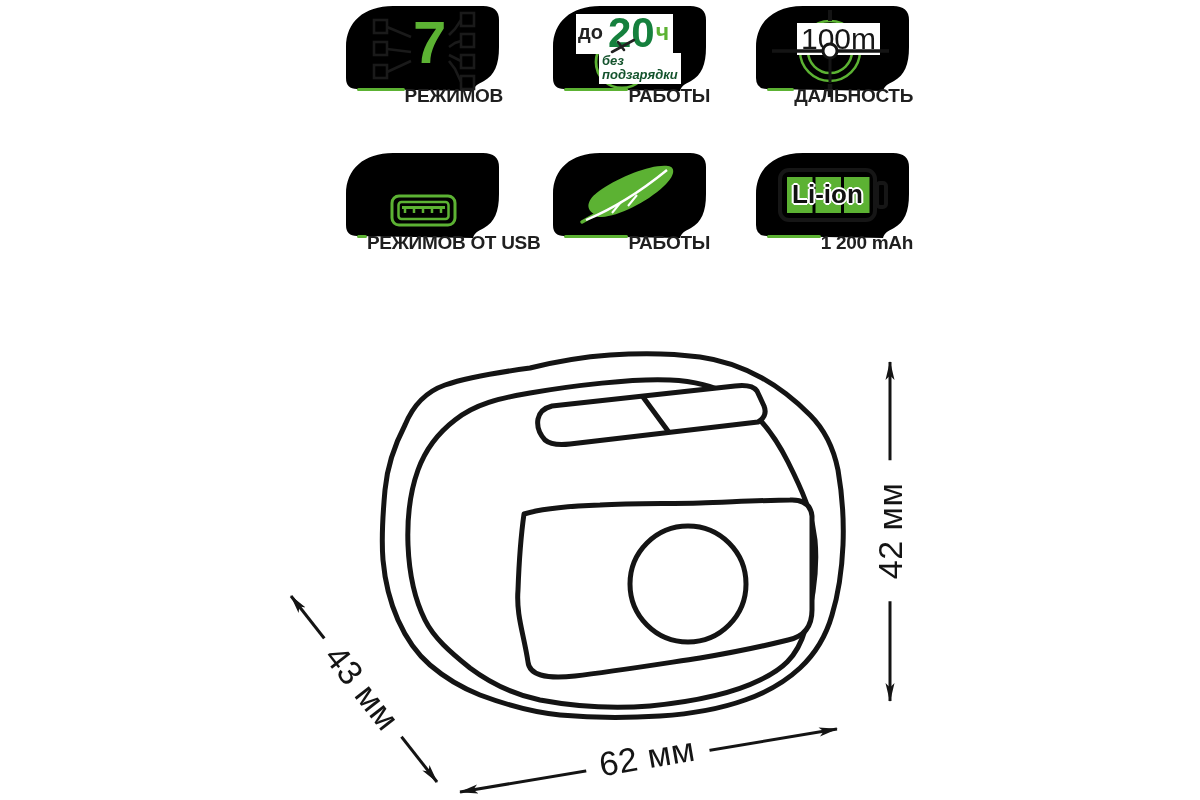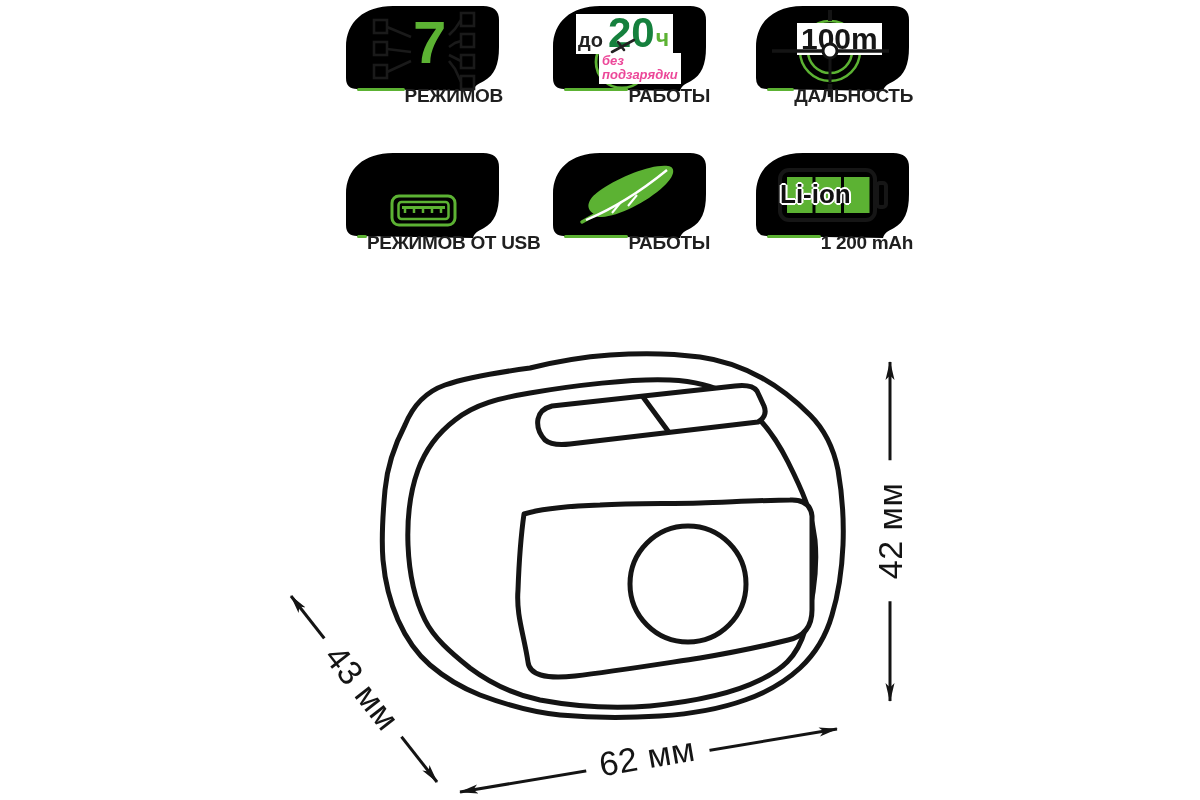--- a/index.html
+++ b/index.html
@@ -13,35 +13,35 @@
   .icon-svg{position:absolute;left:0;top:0;overflow:visible;}
   .badge-foot{position:absolute;left:14px;width:146px;top:78px;height:16px;
     display:flex;align-items:center;}
   .badge-rule{flex:1;min-width:10px;height:3px;background:#5CB233;border-radius:2px;}
   .badge-label{font-weight:bold;font-size:19px;letter-spacing:-0.3px;white-space:nowrap;
     position:relative;top:7px;color:#1f1f1f;}
   
   .b1-seven{position:absolute;left:70px;top:10px;font-size:60px;line-height:1;
     font-weight:bold;color:#5CB233;}
   
-  .b2-value{position:absolute;left:26px;top:11px;display:flex;align-items:flex-end;
+  .b2-value{position:absolute;left:26px;top:11px;display:flex;align-items:center;
     background:#fff;padding:0 4px 2px 2px;}
   .b2-prefix{font-size:20px;font-weight:bold;color:#222;margin-right:5px;}
   .b2-num{font-size:42px;font-weight:bold;color:#15803d;line-height:0.9;}
   .b2-unit{font-size:23px;font-weight:bold;color:#5CB233;margin-left:1px;}
   .b2-note{position:absolute;left:49px;top:50px;font-size:13px;font-style:italic;
-    font-weight:bold;line-height:1.1;color:#ec4899;background:#fff;padding:1px 3px;}
-  
-  .b3-value{position:absolute;left:44px;top:20px;font-size:30px;font-weight:bold;
+    font-weight:bold;line-height:1.1;color:#14532d;background:#fff;padding:1px 3px;}
+  
+  .b3-value{position:absolute;left:44px;top:20px;font-size:30px;font-weight:normal;
     color:#161616;background:#fff;padding:0 4px;line-height:1.05;}
   
   .b4-value{position:absolute;left:0;top:10px;width:160px;text-align:center;
     font-size:34px;font-weight:bold;color:#5CB233;letter-spacing:1px;line-height:1;}
   
-  .b6-cell-text{position:absolute;left:27px;top:31px;width:95px;text-align:left;
+  .b6-cell-text{position:absolute;left:27px;top:31px;width:95px;text-align:center;
     font-size:26px;font-weight:bold;color:#111;line-height:1;
     text-shadow:-2px 0 0 #fff,2px 0 0 #fff,0 -2px 0 #fff,0 2px 0 #fff,
                 -1px -1px 0 #fff,1px 1px 0 #fff,-1px 1px 0 #fff,1px -1px 0 #fff;}
   
   .lamp{position:absolute;left:260px;top:340px;}
   .dim-label{position:absolute;background:#fff;padding:2px 14px;font-size:34px;
     color:#141414;white-space:nowrap;letter-spacing:0.5px;}
   .dim-h{left:890px;top:531px;transform:translate(-50%,-50%) rotate(-90deg);padding:2px 22px;}
   .dim-w{left:647px;top:757px;transform:translate(-50%,-50%) rotate(-9.8deg);}
   .dim-d{left:362px;top:688px;transform:translate(-50%,-50%) rotate(51.8deg);}

